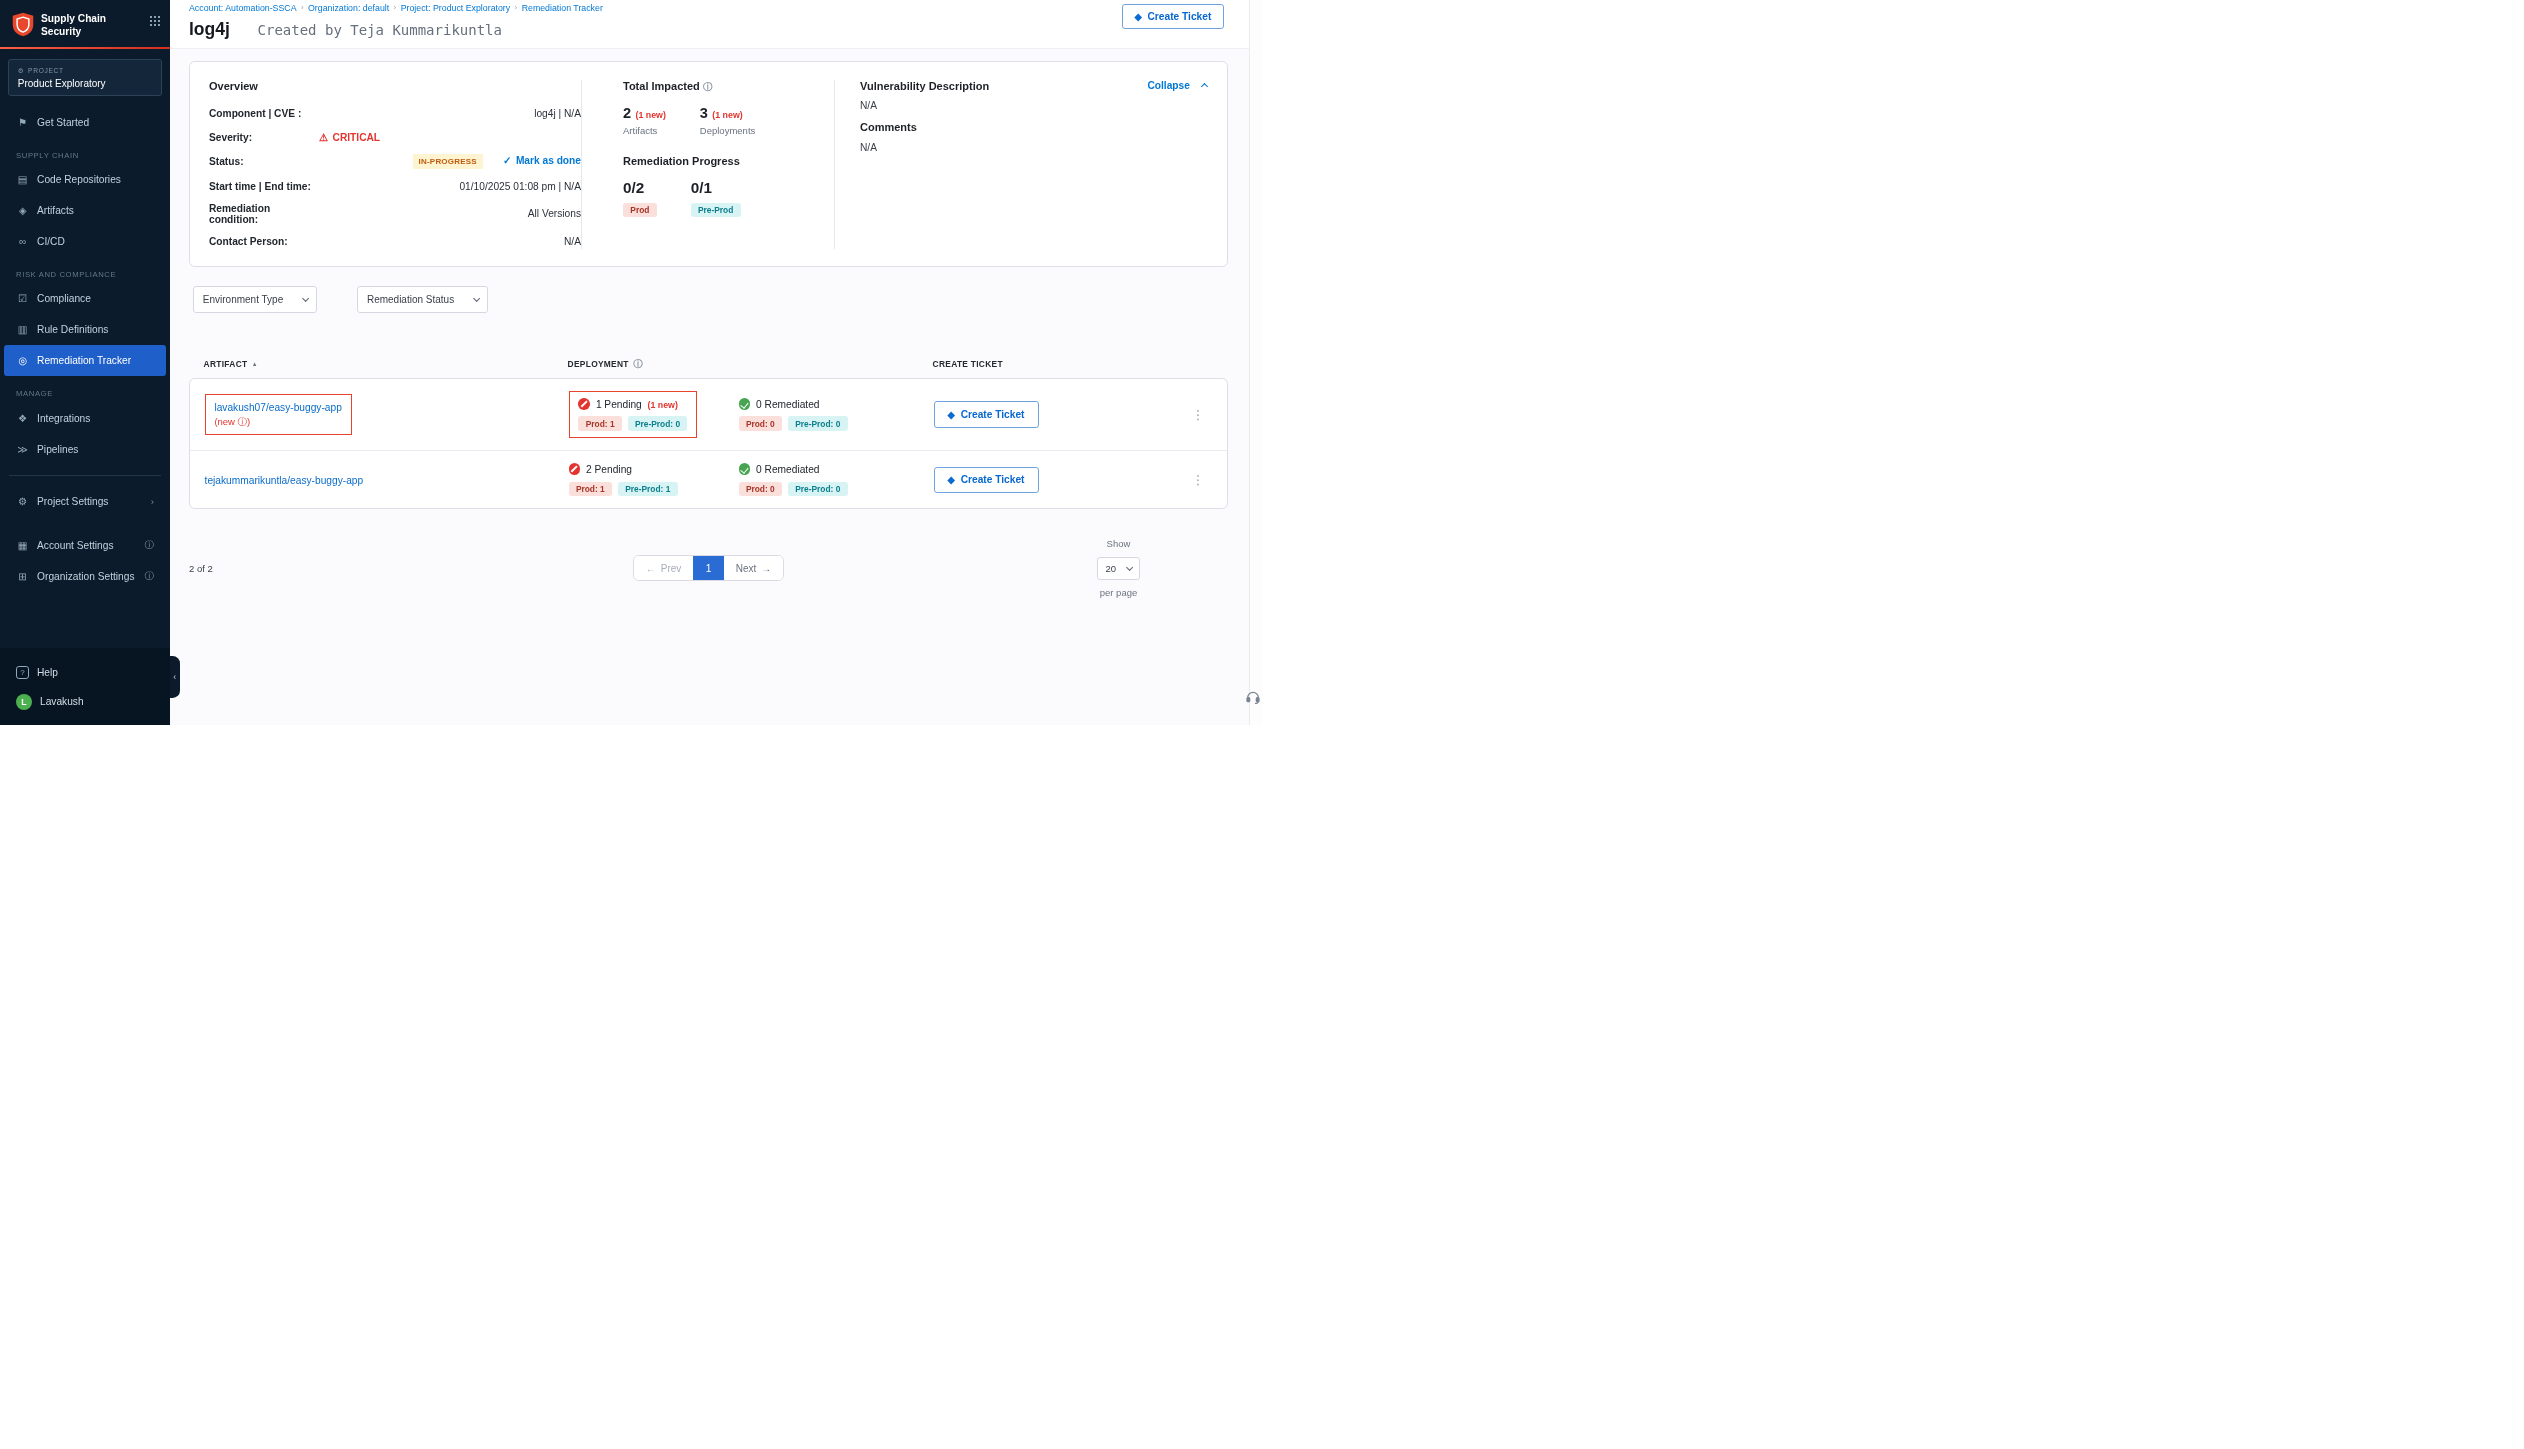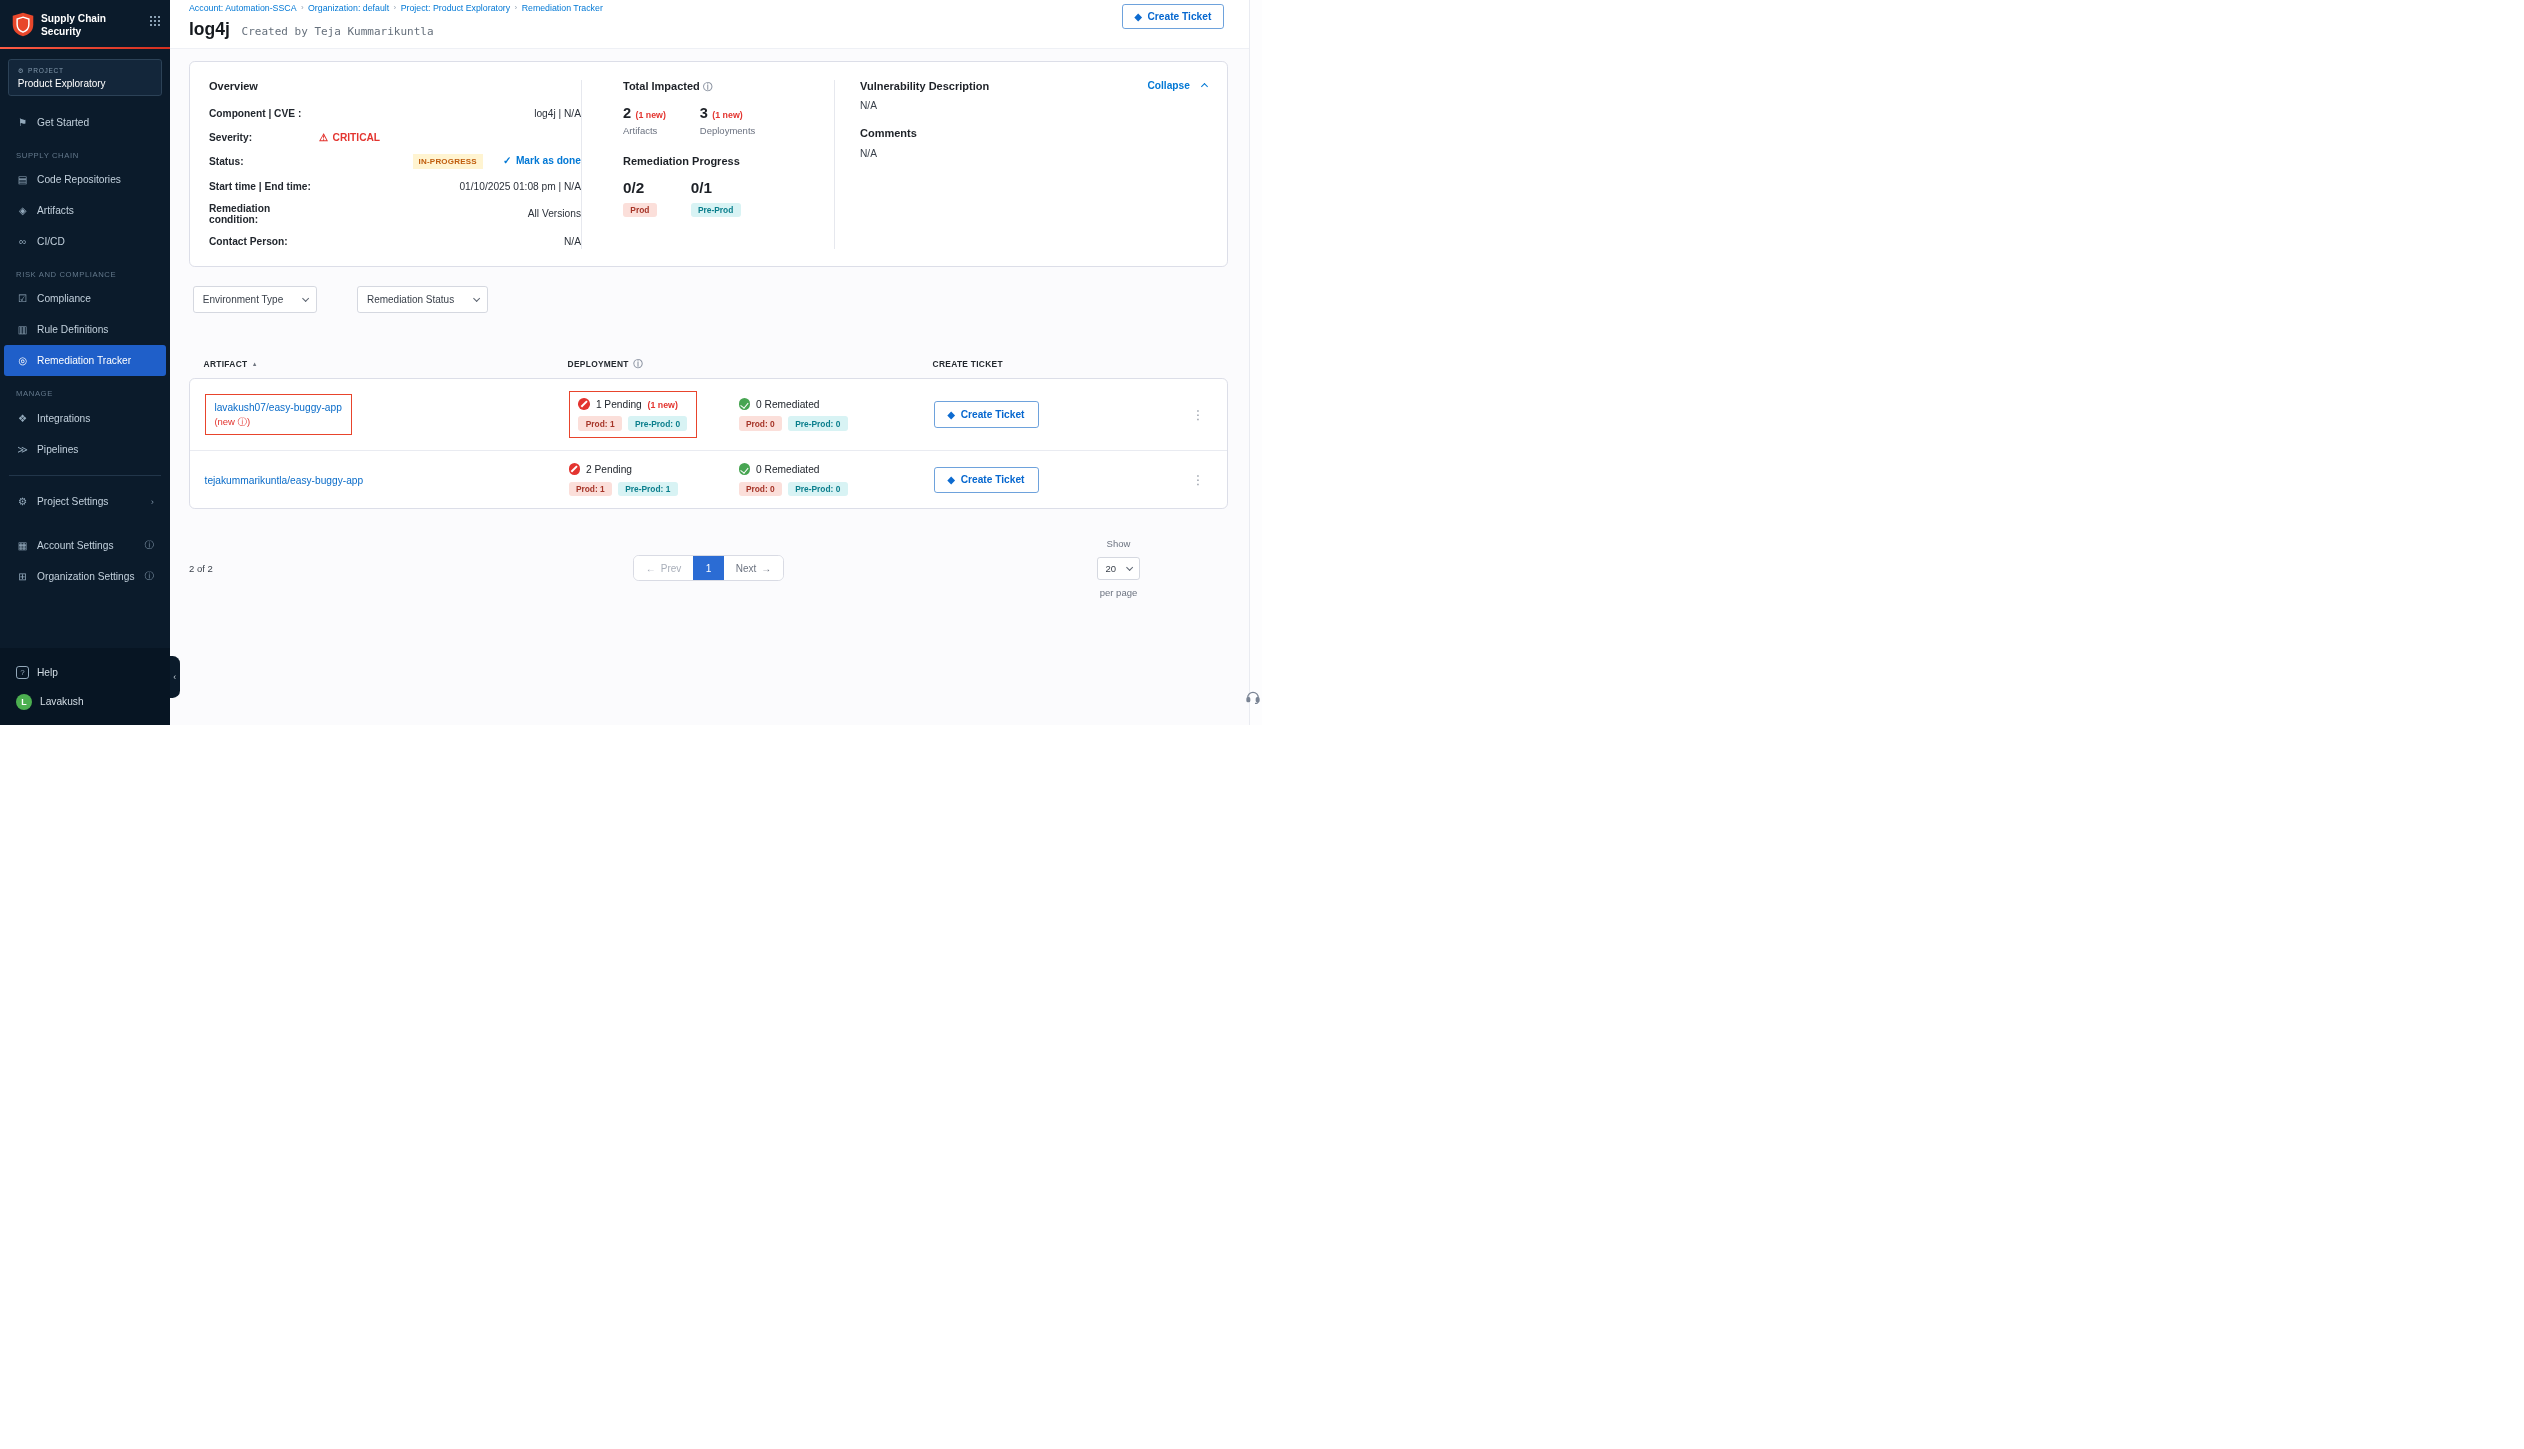--- a/index.html
+++ b/index.html
@@ -33,21 +33,21 @@
 
   
   .main { flex:1; position:relative; background:#fbfbfd; overflow:hidden; }
   .scroll-gutter { position:absolute; right:0; top:0; width:13px; height:100%; background:#fdfdfe; border-left:0.7px solid #e9ebf1; }
   .main-header { background:#fff; padding:2.9px 34px 8.8px 19px; border-bottom:0.7px solid #eef0f5; }
   .breadcrumb { font-size:8.8px; display:flex; gap:4.4px; align-items:center; white-space:nowrap; }
   .crumb { color:#0278d5; text-decoration:none; cursor:pointer; }
   .crumb-sep { color:#9aa6b5; font-size:8px; }
   .title-row { display:flex; align-items:baseline; gap:11.7px; margin-top:5.8px; }
   .page-title { font-size:17.5px; font-weight:bold; color:#15191e; }
-  .page-subtitle { font-family:"DejaVu Sans Mono", monospace; font-size:11px; color:#66707c; }
+  .page-subtitle { font-family:"DejaVu Sans Mono", monospace; font-size:14px; color:#66707c;margin-left:16px; }
   .btn-blue-outline { display:inline-flex; align-items:center; gap:5.8px; background:#fff; border:0.7px solid #6ea2dc; border-radius:2.9px; color:#0667cf; font-size:10.2px; font-weight:bold; padding:5.8px 11.7px; cursor:pointer; font-family:inherit; }
   .diamond { color:#0d6bd0; font-size:9.5px; line-height:1; }
   .header-create { position:absolute; top:4.4px; right:38px; }
 
   .content { padding:11.7px 34px 0 19px; }
 
   
   .card { background:#fff; border:0.7px solid #dcdee8; border-radius:5.8px; }
   .ov-card { position:relative; padding:17.5px 19px; min-height:187px; }
   .ov-grid { display:grid; grid-template-columns:372px 253px 1fr; }
@@ -67,21 +67,21 @@
   .stat-num-line { display:flex; align-items:baseline; gap:4.4px; }
   .stat-num { font-size:14.6px; font-weight:bold; color:#1d2127; }
   .stat-new { font-size:8.8px; font-weight:bold; color:#e3342f; }
   .stat-label { font-size:9.5px; color:#6b7280; margin-top:3.7px; }
   .prog-title { margin-top:19px; }
   .prog-val { font-size:15.3px; font-weight:bold; color:#1d2127; }
   .badge { display:inline-block; font-size:8.4px; font-weight:bold; padding:2.2px 7.3px; border-radius:2.9px; }
   .badge-prod { background:#fbdfda; color:#a63528; }
   .badge-pre { background:#d8f3f4; color:#0a7e8c; }
   .desc-val { font-size:10.2px; color:#3a414b; margin-top:8.8px; }
-  .comments-h { margin-top:16px; }
+  .comments-h { margin-top:10px; }
   .collapse-link { position:absolute; top:17.5px; right:19px; display:flex; align-items:center; gap:13px; color:#0278d5; font-size:10.2px; font-weight:bold; cursor:pointer; }
   .chev-up { width:5.1px; height:5.1px; border-left:1.5px solid #0278d5; border-top:1.5px solid #0278d5; transform:rotate(45deg) translateY(1.5px); }
 
   
   .filters { display:flex; gap:40px; margin:19px 0 0 4px; }
   .select-btn { display:inline-flex; align-items:center; gap:19px; background:#fff; border:0.7px solid #d5d8e0; border-radius:2.9px; padding:6.6px 8.8px; font-size:10px; color:#383f49; cursor:pointer; font-family:inherit; }
   .chev-down { width:5.1px; height:5.1px; border-right:1.2px solid #5f6773; border-bottom:1.2px solid #5f6773; transform:rotate(45deg) translateY(-1.5px); }
 
   
   :root { --cols: 364px 170px 195px 1fr 29px; }

